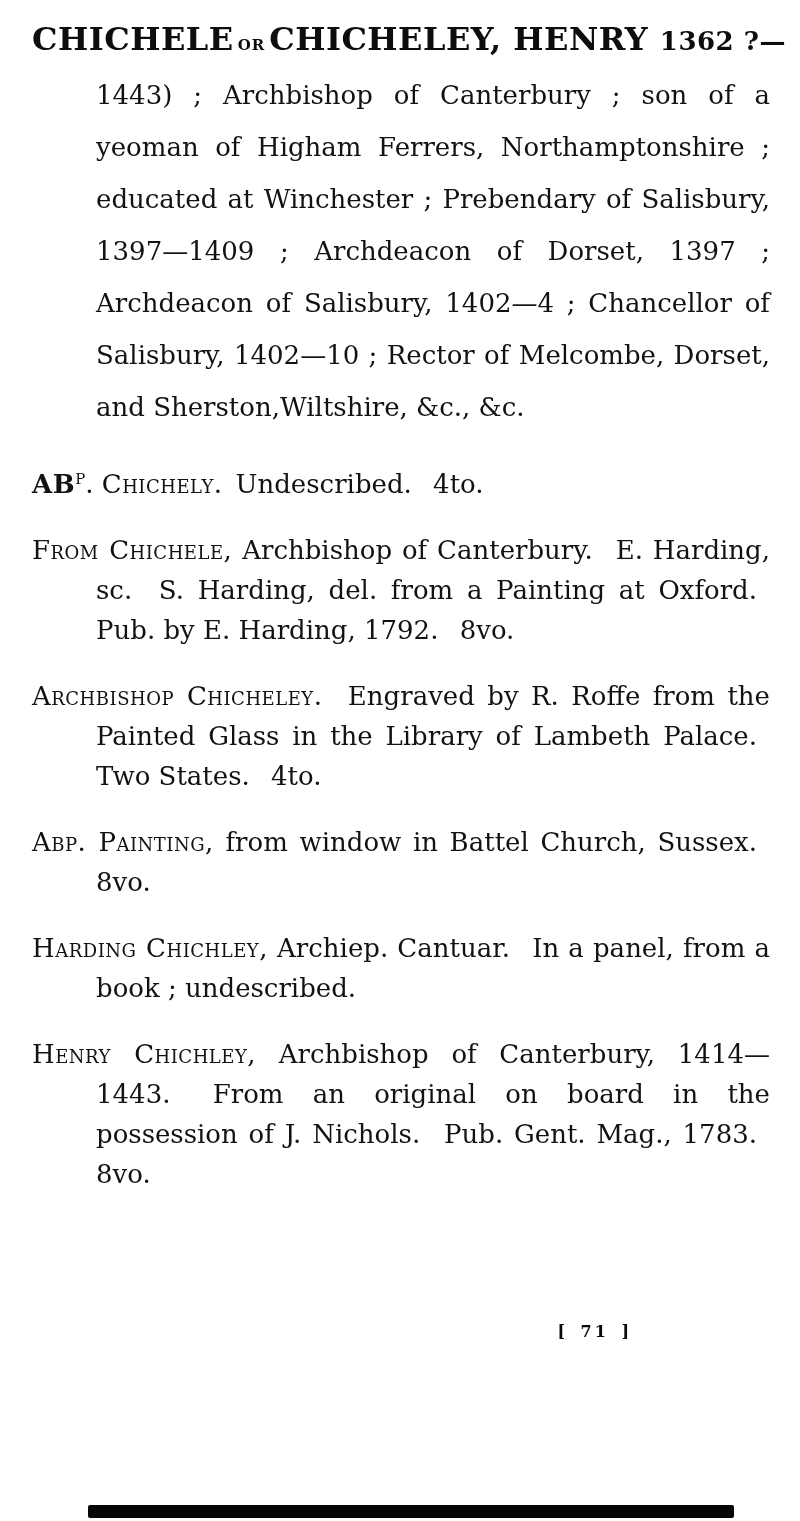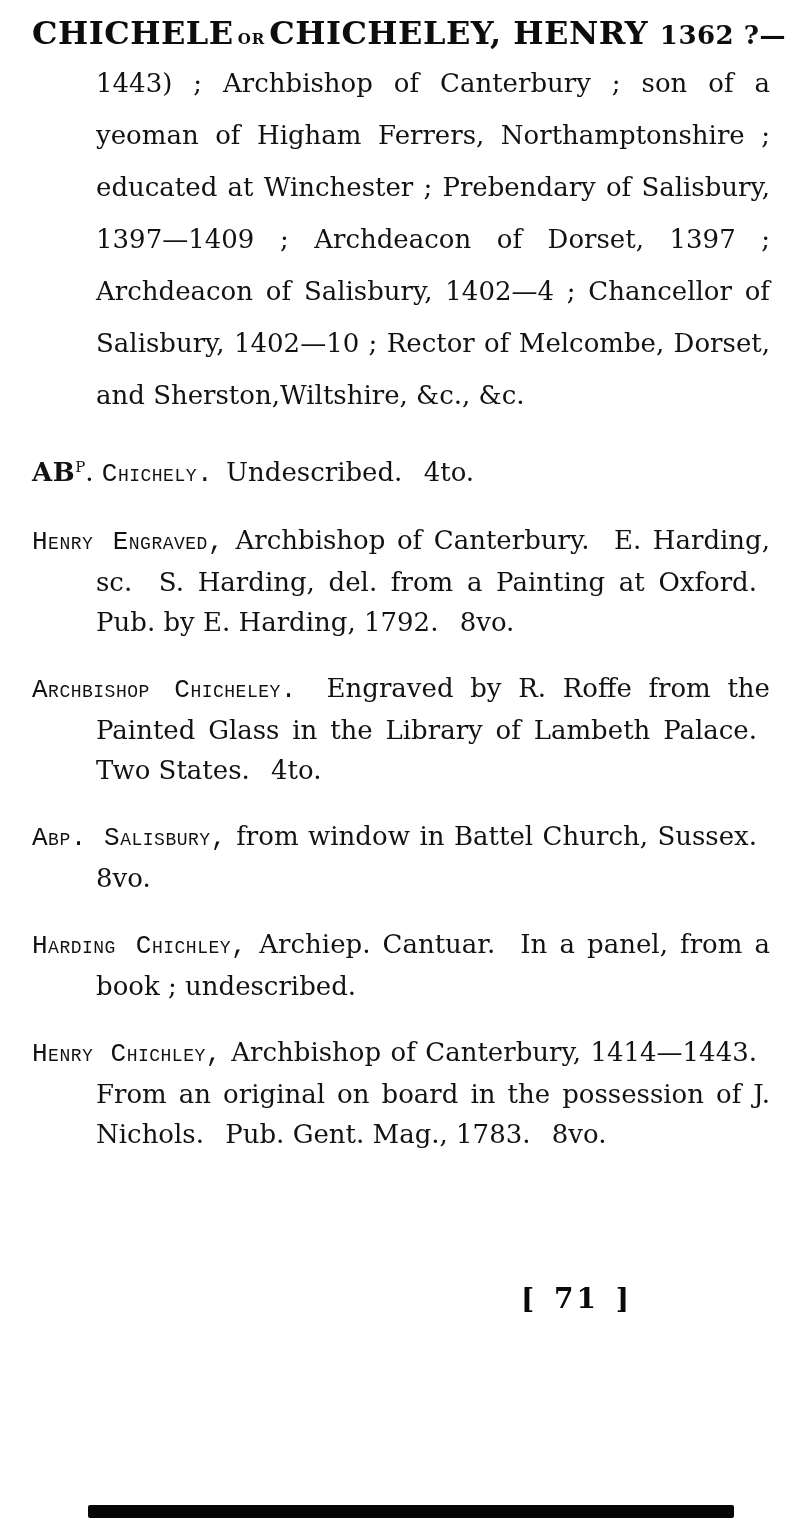--- a/index.html
+++ b/index.html
@@ -16,21 +16,21 @@
     position: absolute;
     top: 0; left: 0;
     width: 800px; height: 1521px;
     padding: 12px 30px 0 32px;
     box-sizing: border-box;
   }
   
   .heading {
     font-size: 32px;
     font-weight: bold;
-    line-height: 42px;
+    line-height: 54px;
     white-space: nowrap;
     letter-spacing: 0.5px;
     color: #0d0d0d;
   }
   .head-or {
     font-variant: small-caps;
     text-transform: lowercase;
     font-size: 22px;
     font-weight: bold;
     letter-spacing: 1px;
@@ -52,33 +52,32 @@
     margin: 0 0 26px 0;
     padding-left: 64px;
     text-indent: -64px;
     font-size: 26px;
     line-height: 40px;
     text-align: justify;
   }
   .sc {
     font-variant: small-caps;
     letter-spacing: 0.5px;
-    font-family: Liberation Mono, monospace;
   }
   .caps { letter-spacing: 0.5px; font-weight: bold; }
   .entry sup {
     font-size: 15px;
     vertical-align: 9px;
     letter-spacing: 0;
   }
   .page-number {
     margin-top: 128px;
     text-align: right;
     padding-right: 138px;
-    font-size: 28px;
+    font-size: 16px;
     font-weight: bold;
     letter-spacing: 3px;
     word-spacing: 4px;
     color: #0a0a0a;
   }
   .scan-bar {
     position: absolute;
     left: 88px;
     top: 1505px;
     width: 646px;
@@ -96,29 +95,29 @@
     <span>CHICHELE</span><span class="head-or">or</span><span>CHICHELEY, HENRY</span>&nbsp;<span class="head-dates">1362 ?—</span>
   </div>
 
   <p class="head-body">1443) ; Archbishop of Canterbury ; son of a yeoman of Higham Ferrers, Northamptonshire ; educated at Winchester ; Prebendary of Salisbury, 1397—1409 ; Archdeacon of Dorset, 1397 ; Archdeacon of Salis­bury, 1402—4 ; Chancellor of Salisbury, 1402—10 ; Rector of Melcombe, Dorset, and Sherston,Wiltshire, &amp;c., &amp;c.</p>
 
   <p class="entry">
     <span class="caps">AB</span><sup>P</sup><span>. </span><span class="sc">Chichely.</span><span> Undescribed.  4to.</span>
   </p>
 
   <p class="entry">
-    <span class="sc">Henry Engraved,</span><span> Archbishop of Canterbury.  E. Harding, sc.  S. Harding, del. from a Painting at Oxford.  Pub. by E. Harding, 1792.  8vo.</span>
+    <span class="sc">From Chichele,</span><span> Archbishop of Canterbury.  E. Harding, sc.  S. Harding, del. from a Painting at Oxford.  Pub. by E. Harding, 1792.  8vo.</span>
   </p>
 
   <p class="entry">
     <span class="sc">Archbishop Chicheley.</span><span>  Engraved by R. Roffe from the Painted Glass in the Library of Lambeth Palace.  Two States.  4to.</span>
   </p>
 
   <p class="entry">
-    <span class="sc">Abp. Salisbury,</span><span> from window in Battel Church, Sussex.  8vo.</span>
+    <span class="sc">Abp. Painting,</span><span> from window in Battel Church, Sussex.  8vo.</span>
   </p>
 
   <p class="entry">
     <span class="sc">Harding Chichley,</span><span> Archiep. Cantuar.  In a panel, from a book ; undescribed.</span>
   </p>
 
   <p class="entry">
     <span class="sc">Henry Chichley,</span><span> Archbishop of Canterbury, 1414—1443.  From an original on board in the possession of J. Nichols.  Pub. Gent. Mag., 1783.  8vo.</span>
   </p>
 

